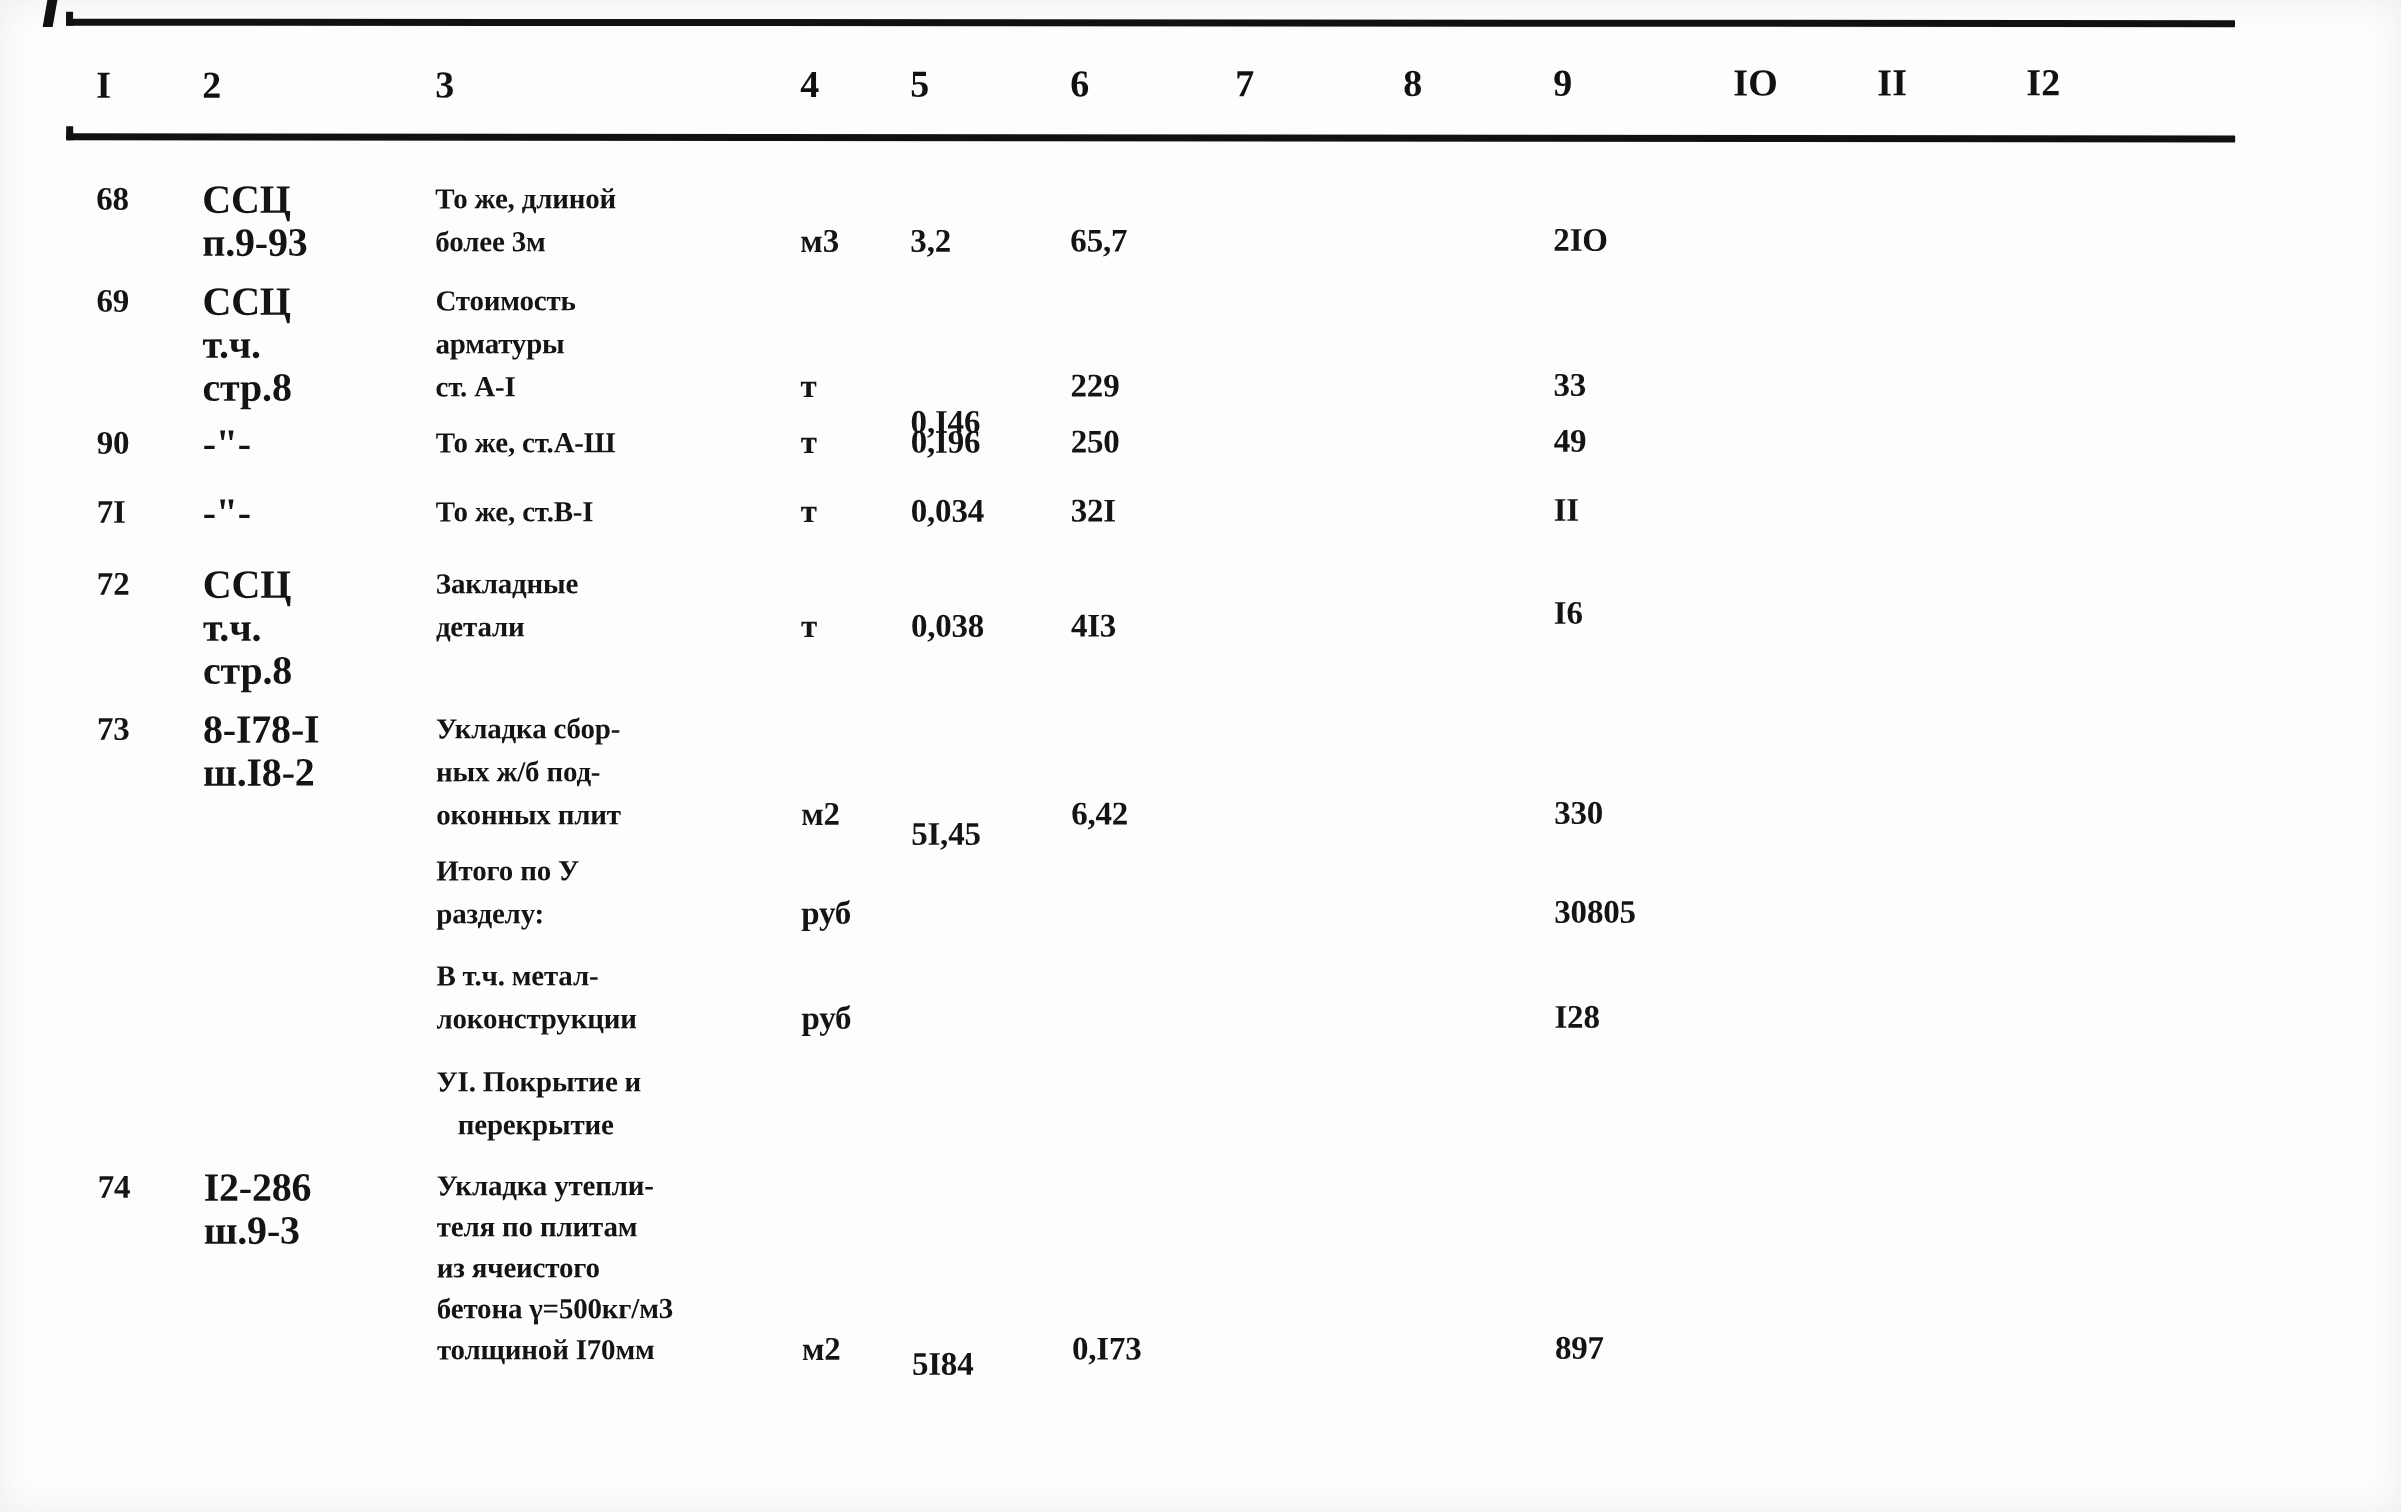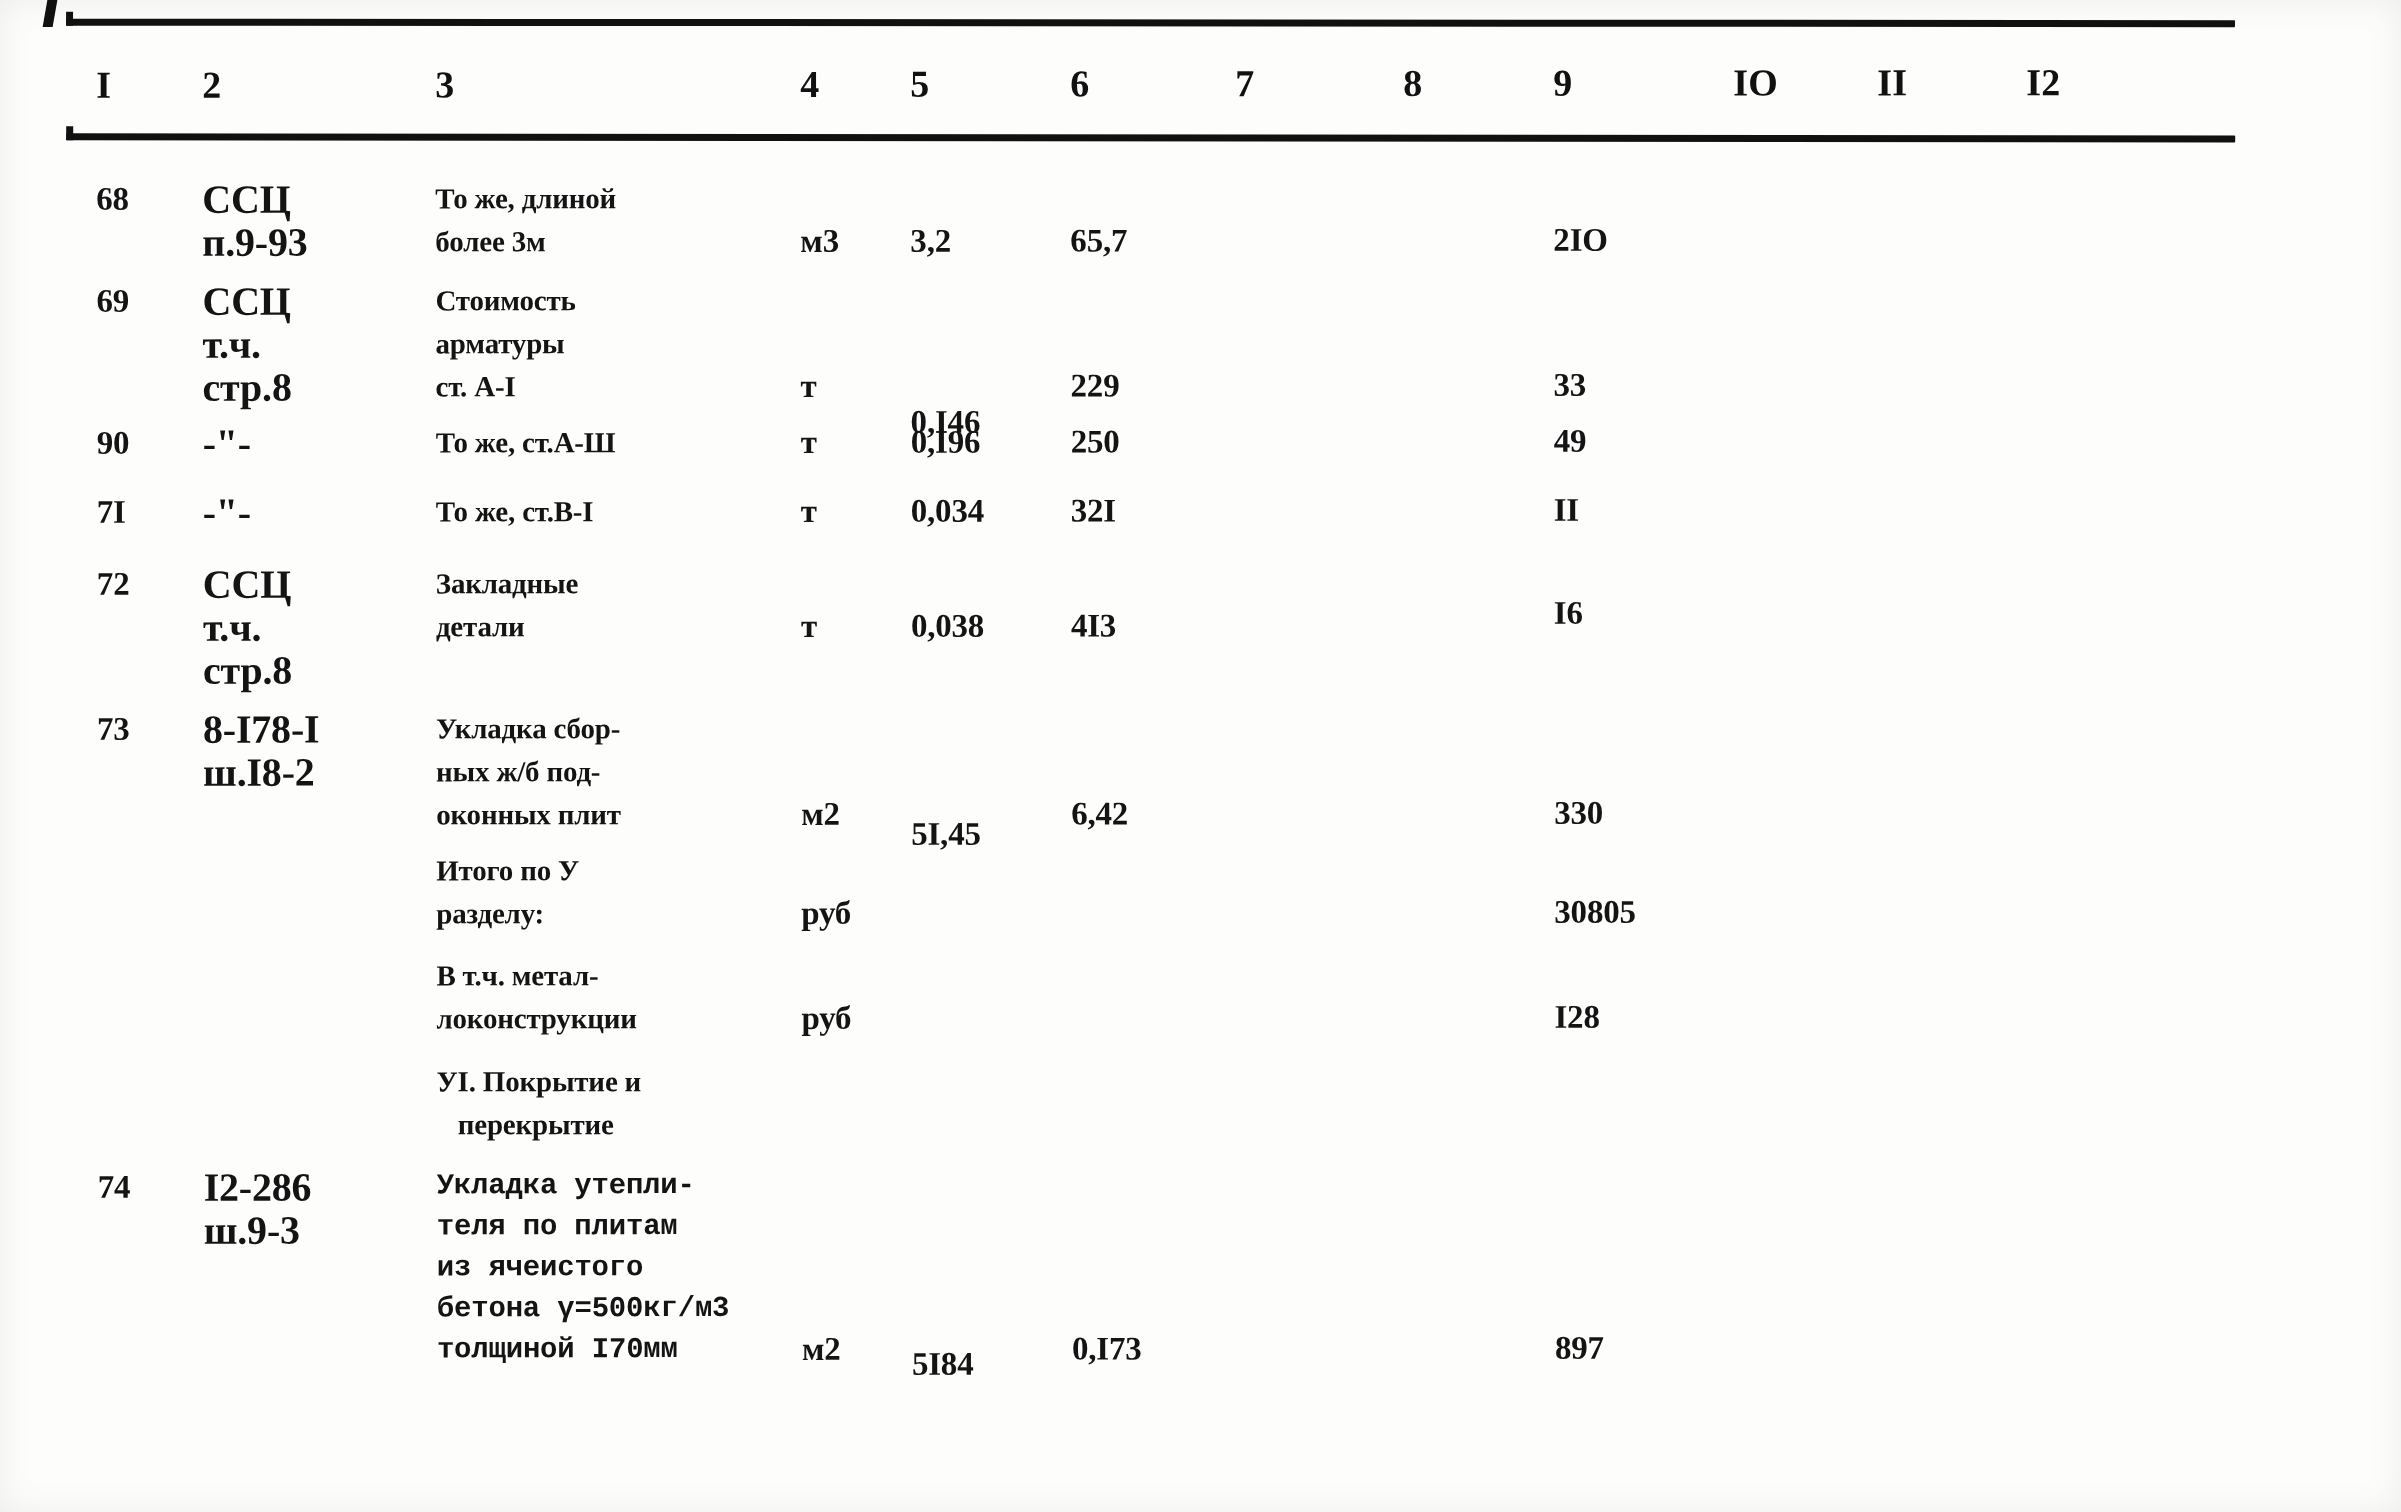--- a/index.html
+++ b/index.html
@@ -256,21 +256,21 @@
 
     <div class="row" style="top:1061px;">
       <div class="cell desc c3">УI. Покрытие и
    перекрытие</div>
     </div>
 
     <div class="row" style="top:1166px;">
       <div class="cell num  c1">74</div>
       <div class="cell cond c2">I2-286
 ш.9-3</div>
-      <div class="cell desc c3" style="line-height:41px;font-family:Liberation Mono, monospace;">Укладка утепли-
+      <div class="cell desc c3" style="line-height:41px;">Укладка утепли-
 теля по плитам
 из ячеистого
 бетона γ=500кг/м3
 толщиной I70мм</div>
       <div class="cell num  c4" style="top:163px;">м2</div>
       <div class="cell num  c5" style="top:163px;margin-top:15px;">5I84</div>
       <div class="cell num  c6" style="top:163px;">0,I73</div>
       <div class="cell num  c9" style="top:163px;">897</div>
     </div>
 

